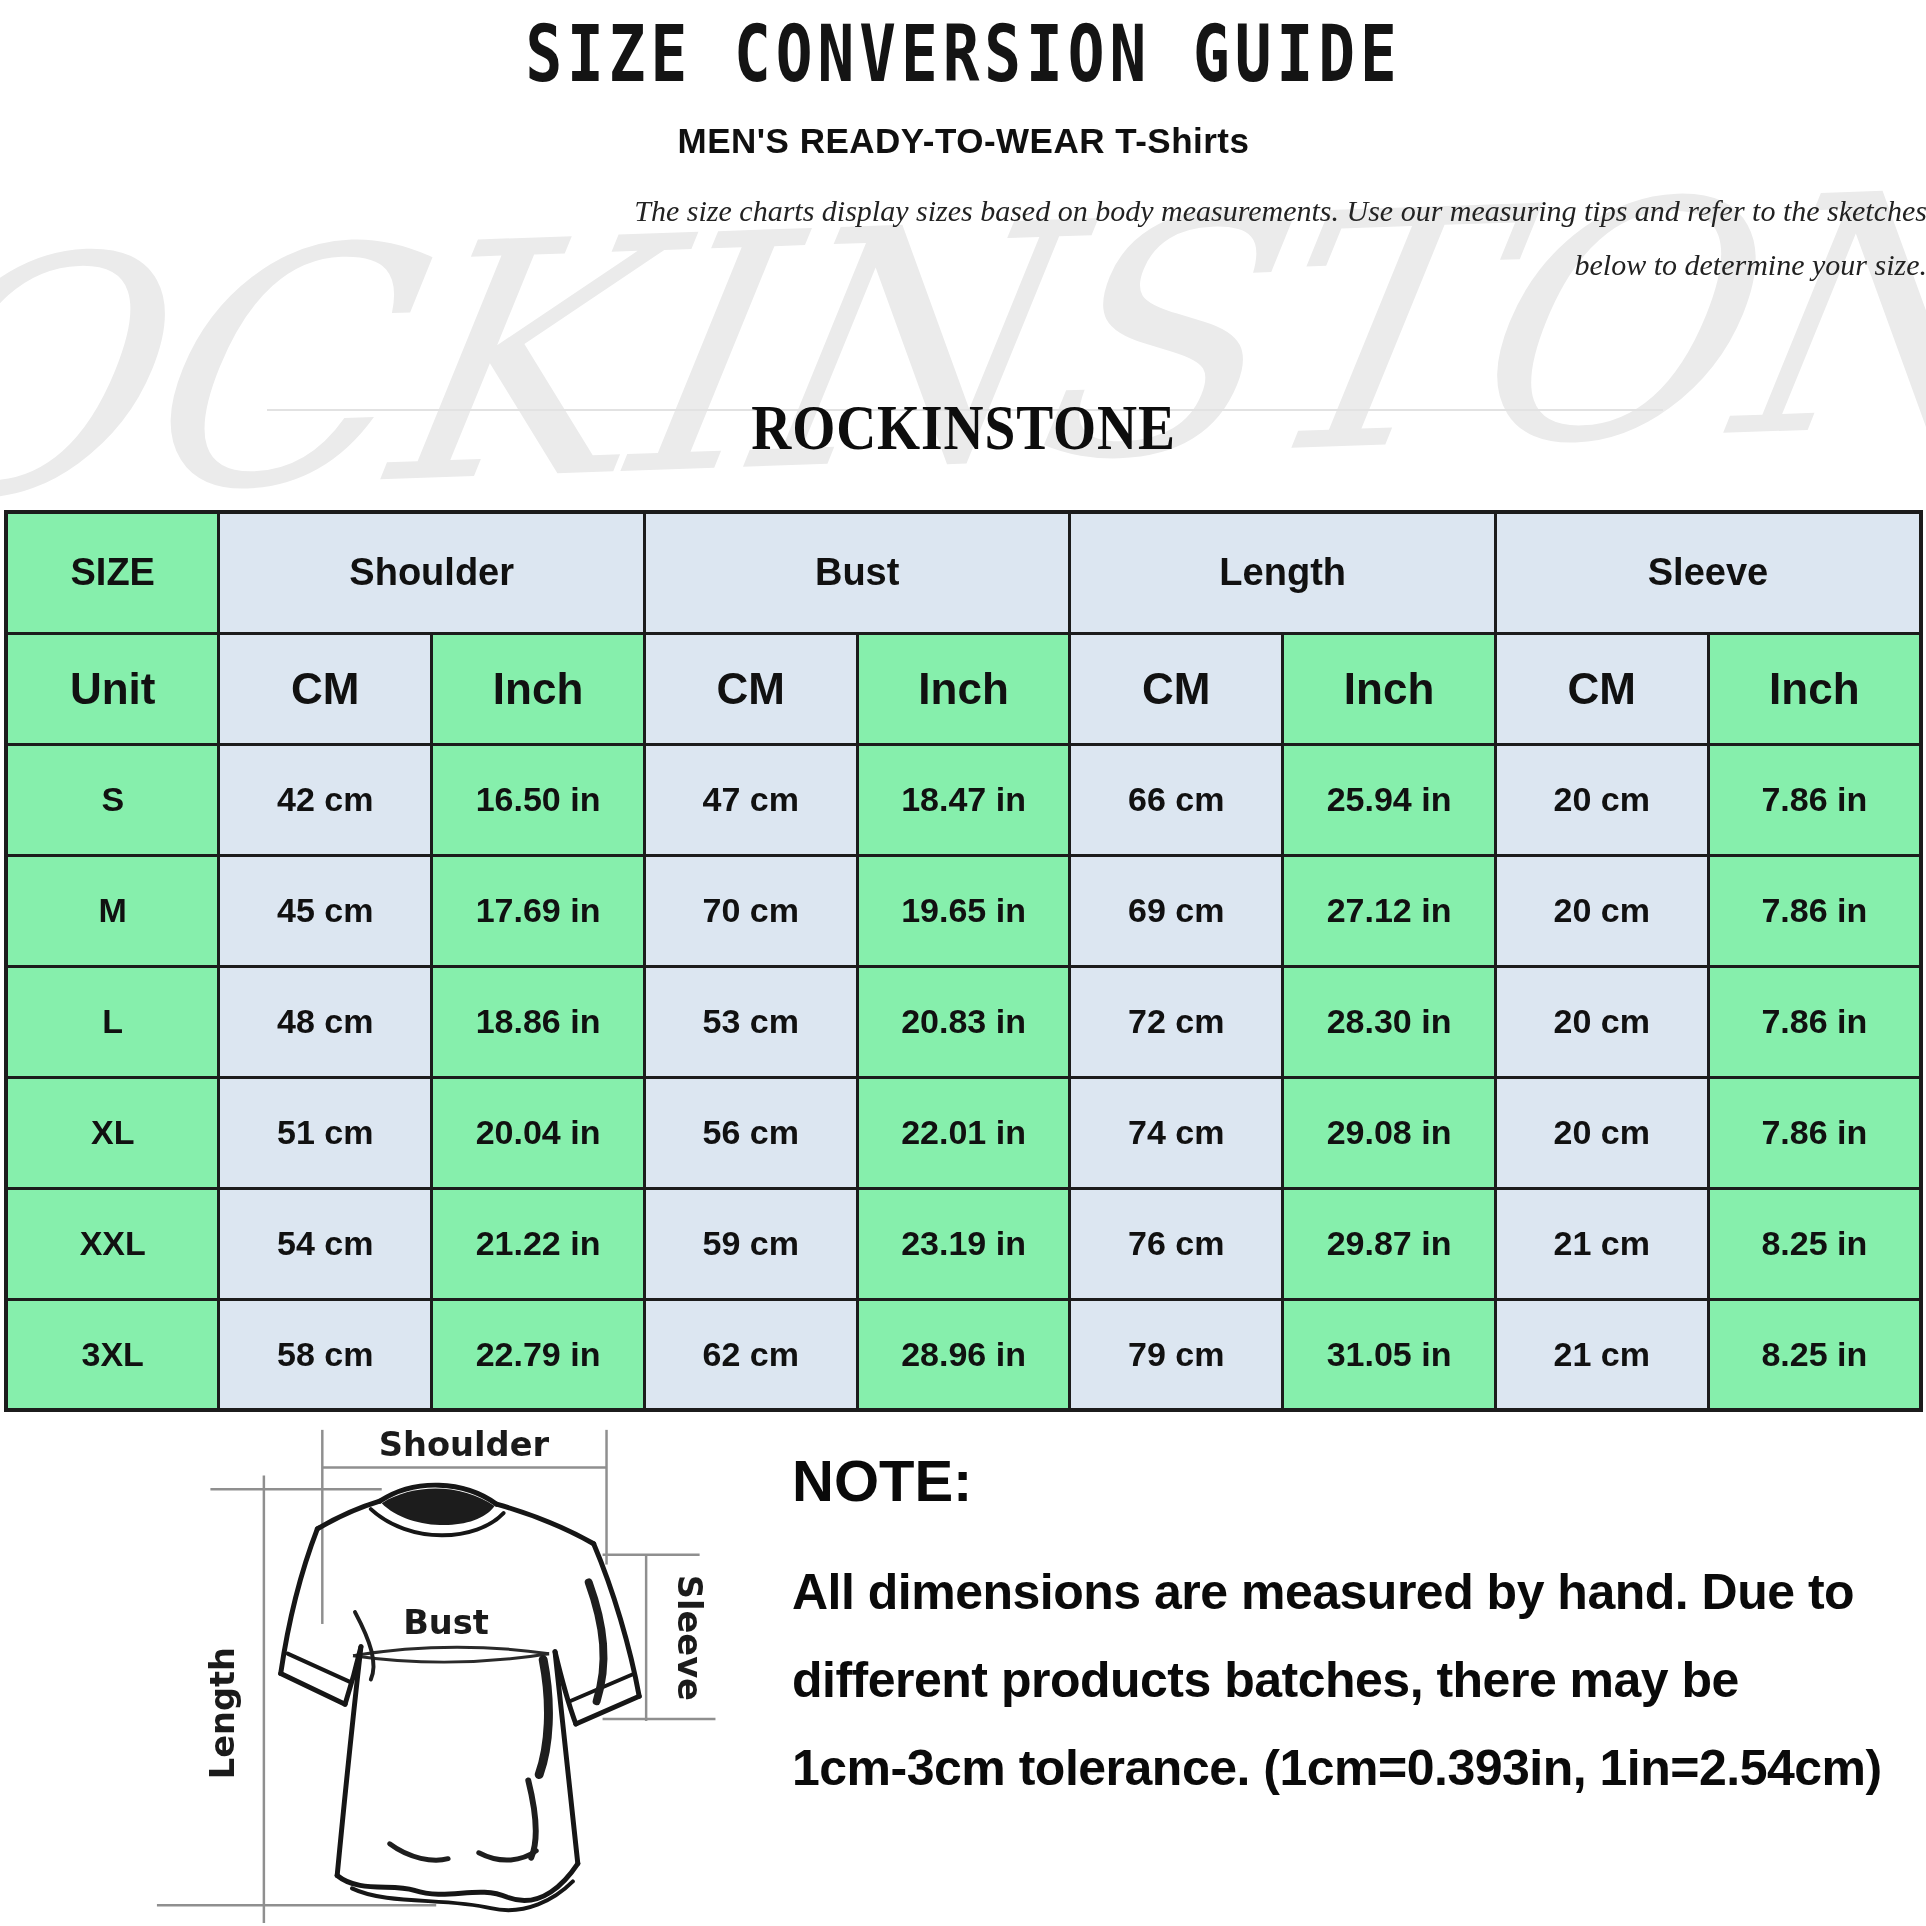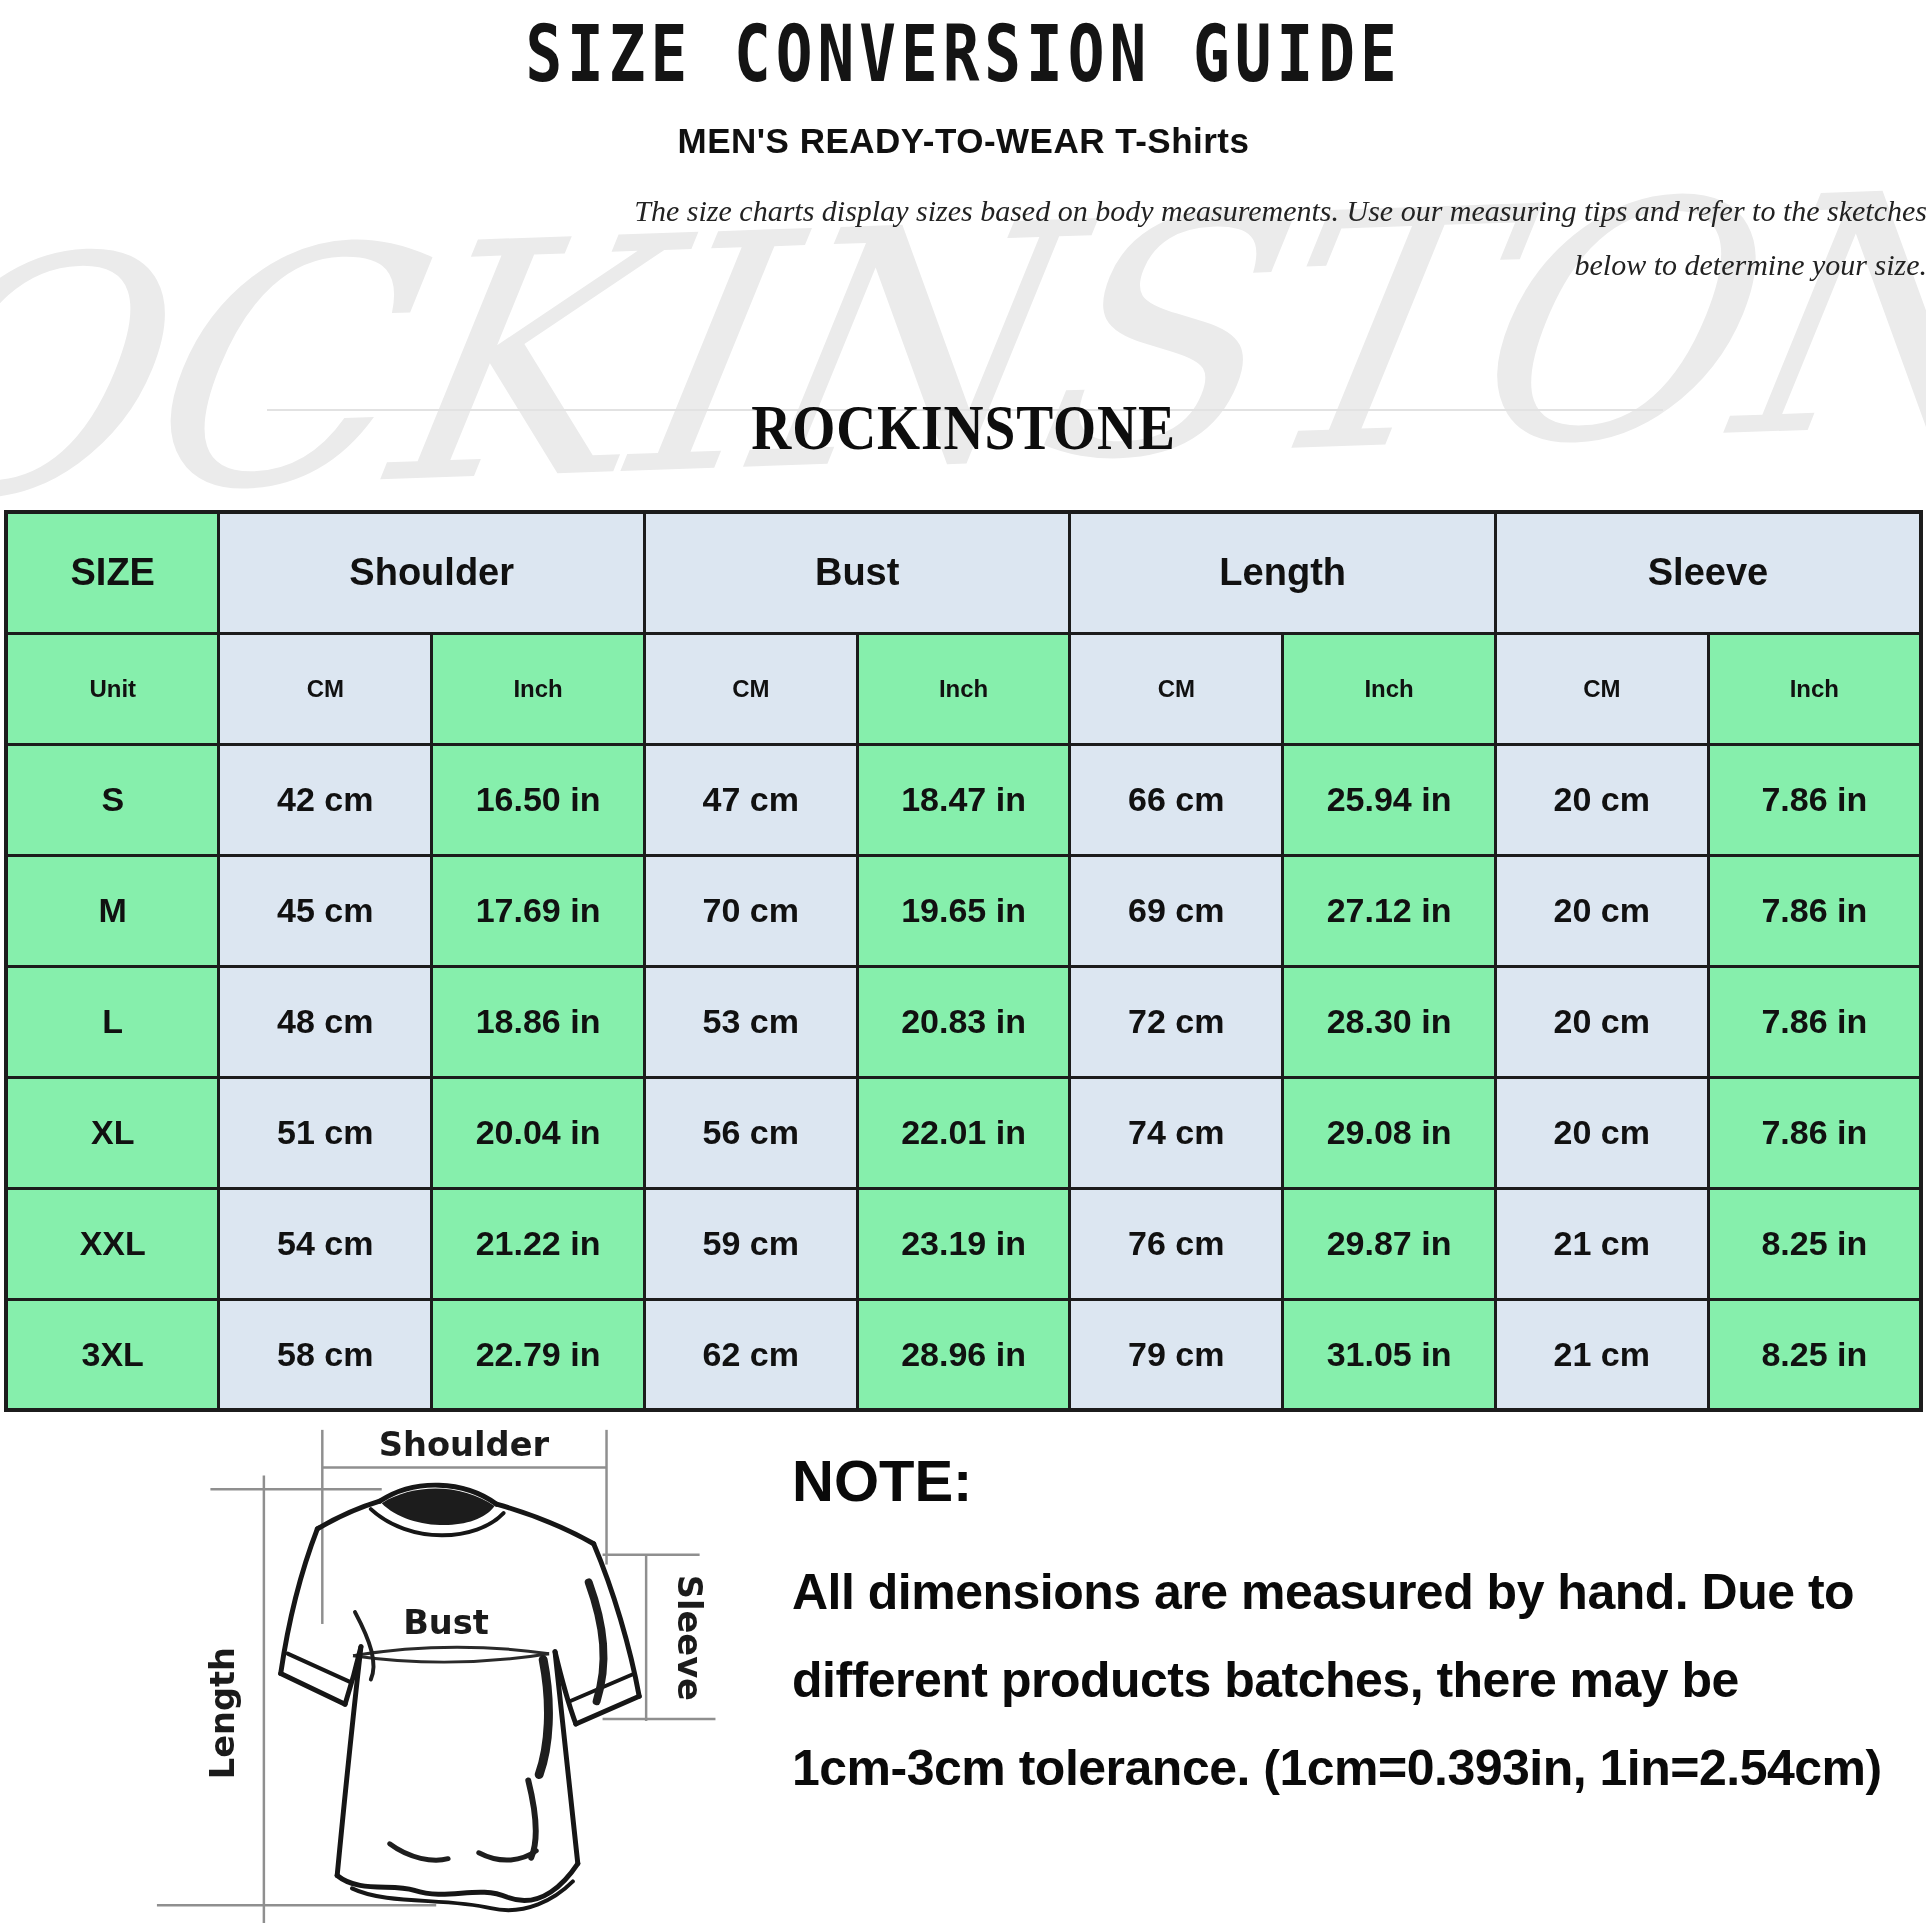--- a/index.html
+++ b/index.html
@@ -90,21 +90,21 @@
     border: 3px solid #1c1c1c;
     text-align: center;
     vertical-align: middle;
     font-weight: bold;
     padding: 0;
     color: #111;
   }
   .size-table tr.group-row { height: 121px; }
   .size-table tr.group-row td { font-size: 38px; }
   .size-table tr.unit-row  { height: 111px; }
-  .size-table tr.unit-row td { font-size: 24px; }
+  .size-table tr.unit-row td { font-size: 44px; }
   .size-table tr.data-row  { height: 111px; }
   .size-table tr.data-row td { font-size: 34px; }
   .c-blue { background: #dce6f1; }
 
   
   .sketch { top: 1416px; left: 149px; }
   .note {
     top: 1447px; left: 792px; width: 1069px;
     font-weight: bold;
     color: #0a0a0a;

